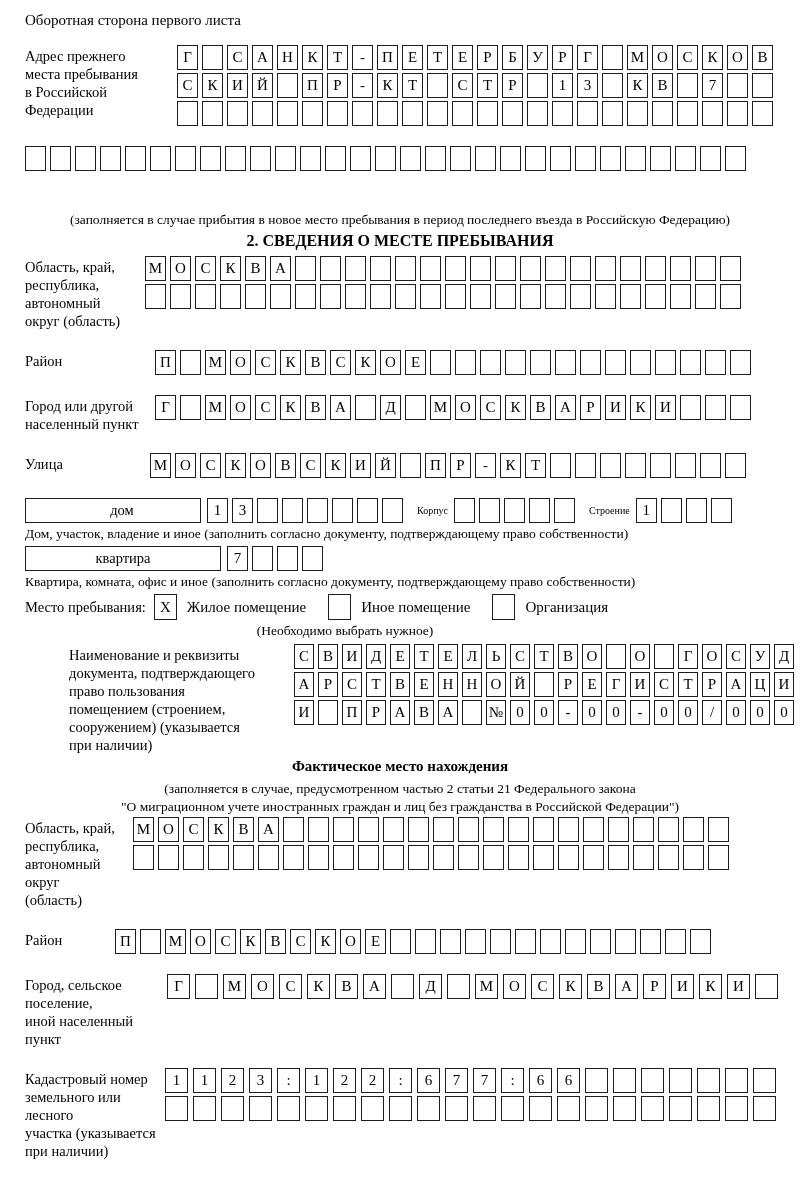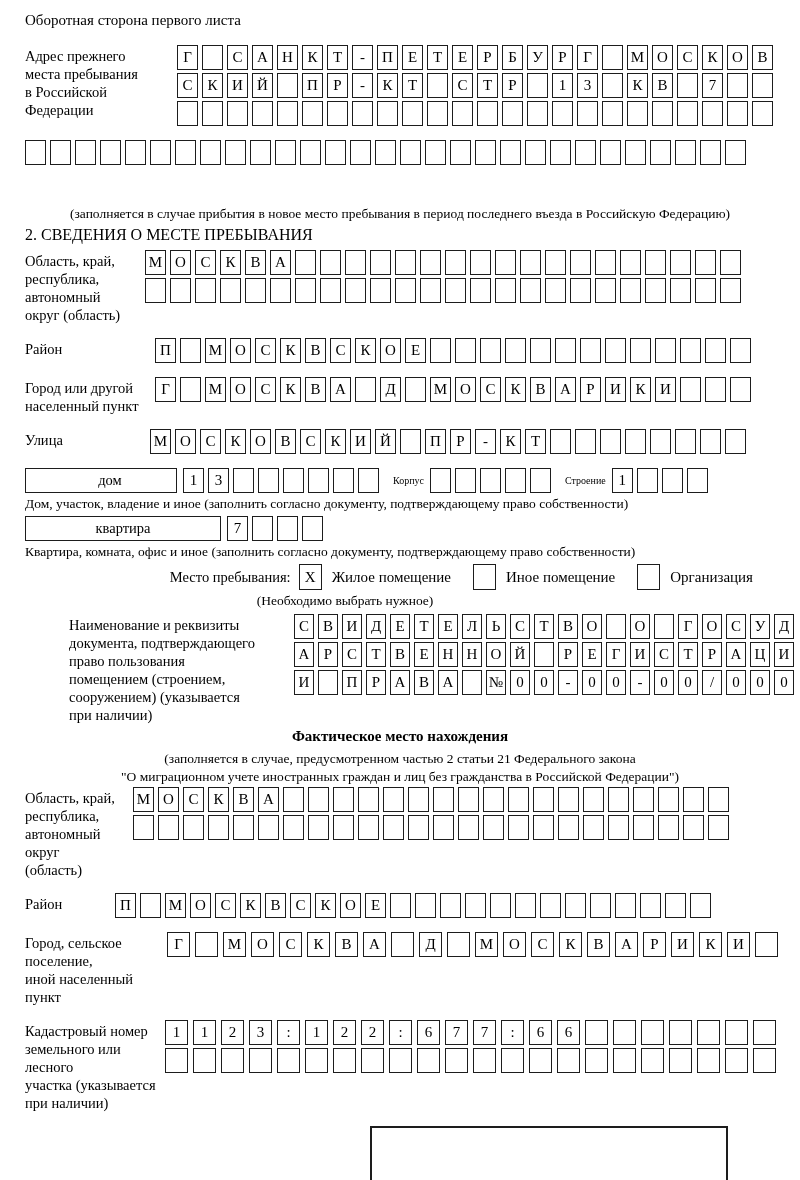--- a/index.html
+++ b/index.html
@@ -1,38 +1,38 @@
 <!DOCTYPE html>
 <html><head>
 <meta charset="utf-8">
 <style>
   html,body{margin:0;padding:0;background:#fff;color:#000;overflow:hidden;}
   body{width:800px;height:1180px;font-family:"Liberation Serif","DejaVu Serif",serif;}
   .page{box-sizing:border-box;width:800px;height:1180px;padding:12px 25px 0 25px;position:relative;}
   .hdr{text-align:left;padding-right:32px;font-size:15px;margin-bottom:16px;}
-  .frow{display:flex;align-items:flex-start;margin-bottom:14px;}
+  .frow{display:flex;align-items:flex-start;margin-bottom:20px;}
   .flabel{font-size:14.5px;line-height:18px;white-space:pre-line;flex:none;padding-top:2px;}
   .w152{width:152px;} .w120{width:120px;} .w130{width:130px;} .w125{width:125px;}
   .w215{width:225px;} .w105{width:108px;} .w88{width:90px;} .w140{width:142px;} .w137{width:140px;}
   .rows{flex:none;}
   .cellrow{display:flex;margin-bottom:3px;}
   .cell{flex:none;box-sizing:border-box;width:21px;height:25px;border:1.5px solid #1d1d1d;
         margin-right:4px;text-align:center;font-size:15px;line-height:22px;background:#fff;}
   .sm .cell{width:20px;margin-right:4px;}
   .lg .cell{width:23px;margin-right:5px;}
   .note{font-size:13.5px;margin-bottom:4px;}
   .center{text-align:center;margin-top:41px;}
-  .sec-title{font-size:16px;font-weight:normal;margin:4px 0 6px 0;}
+  .sec-title{font-size:16px;font-weight:bold;text-align:center;margin:4px 0 6px 0;}
   .sub-title{font-size:15px;font-weight:bold;text-align:center;margin:0 0 6px 0;}
   .inline-row{display:flex;align-items:center;margin-bottom:3px;}
   .widebox{box-sizing:border-box;height:25px;border:1.5px solid #1d1d1d;display:flex;
            align-items:center;justify-content:center;font-size:14.5px;flex:none;margin-right:6px;}
-  .wb175{width:152px;padding-left:18px;} .wb195{width:196px;}
+  .wb175{width:176px;padding-left:18px;} .wb195{width:196px;}
   .ilabel{font-size:10px;margin:0 6px 0 10px;flex:none;}
-  .stay{margin-top:4px;justify-content:flex-end;}
+  .stay{margin-top:4px;}
   .slabel{font-size:14.5px;margin-right:8px;}
   .checkbox{box-sizing:border-box;width:23px;height:26px;border:1.5px solid #1d1d1d;
             display:inline-flex;align-items:center;justify-content:center;
             font-size:15px;flex:none;margin-right:10px;}
   .olabel{font-size:15px;margin-right:22px;}
   .choose-note{font-size:13.5px;text-align:center;width:520px;margin:0 0 5px 60px;}
   .docblock{margin-top:2px;margin-bottom:4px;margin-left:44px;}
   .small-note{font-size:13.5px;text-align:center;margin-bottom:2px;}
   .confirm-box{box-sizing:border-box;width:358px;height:176px;border:2px solid #1d1d1d;
                margin-left:345px;margin-top:6px;}

